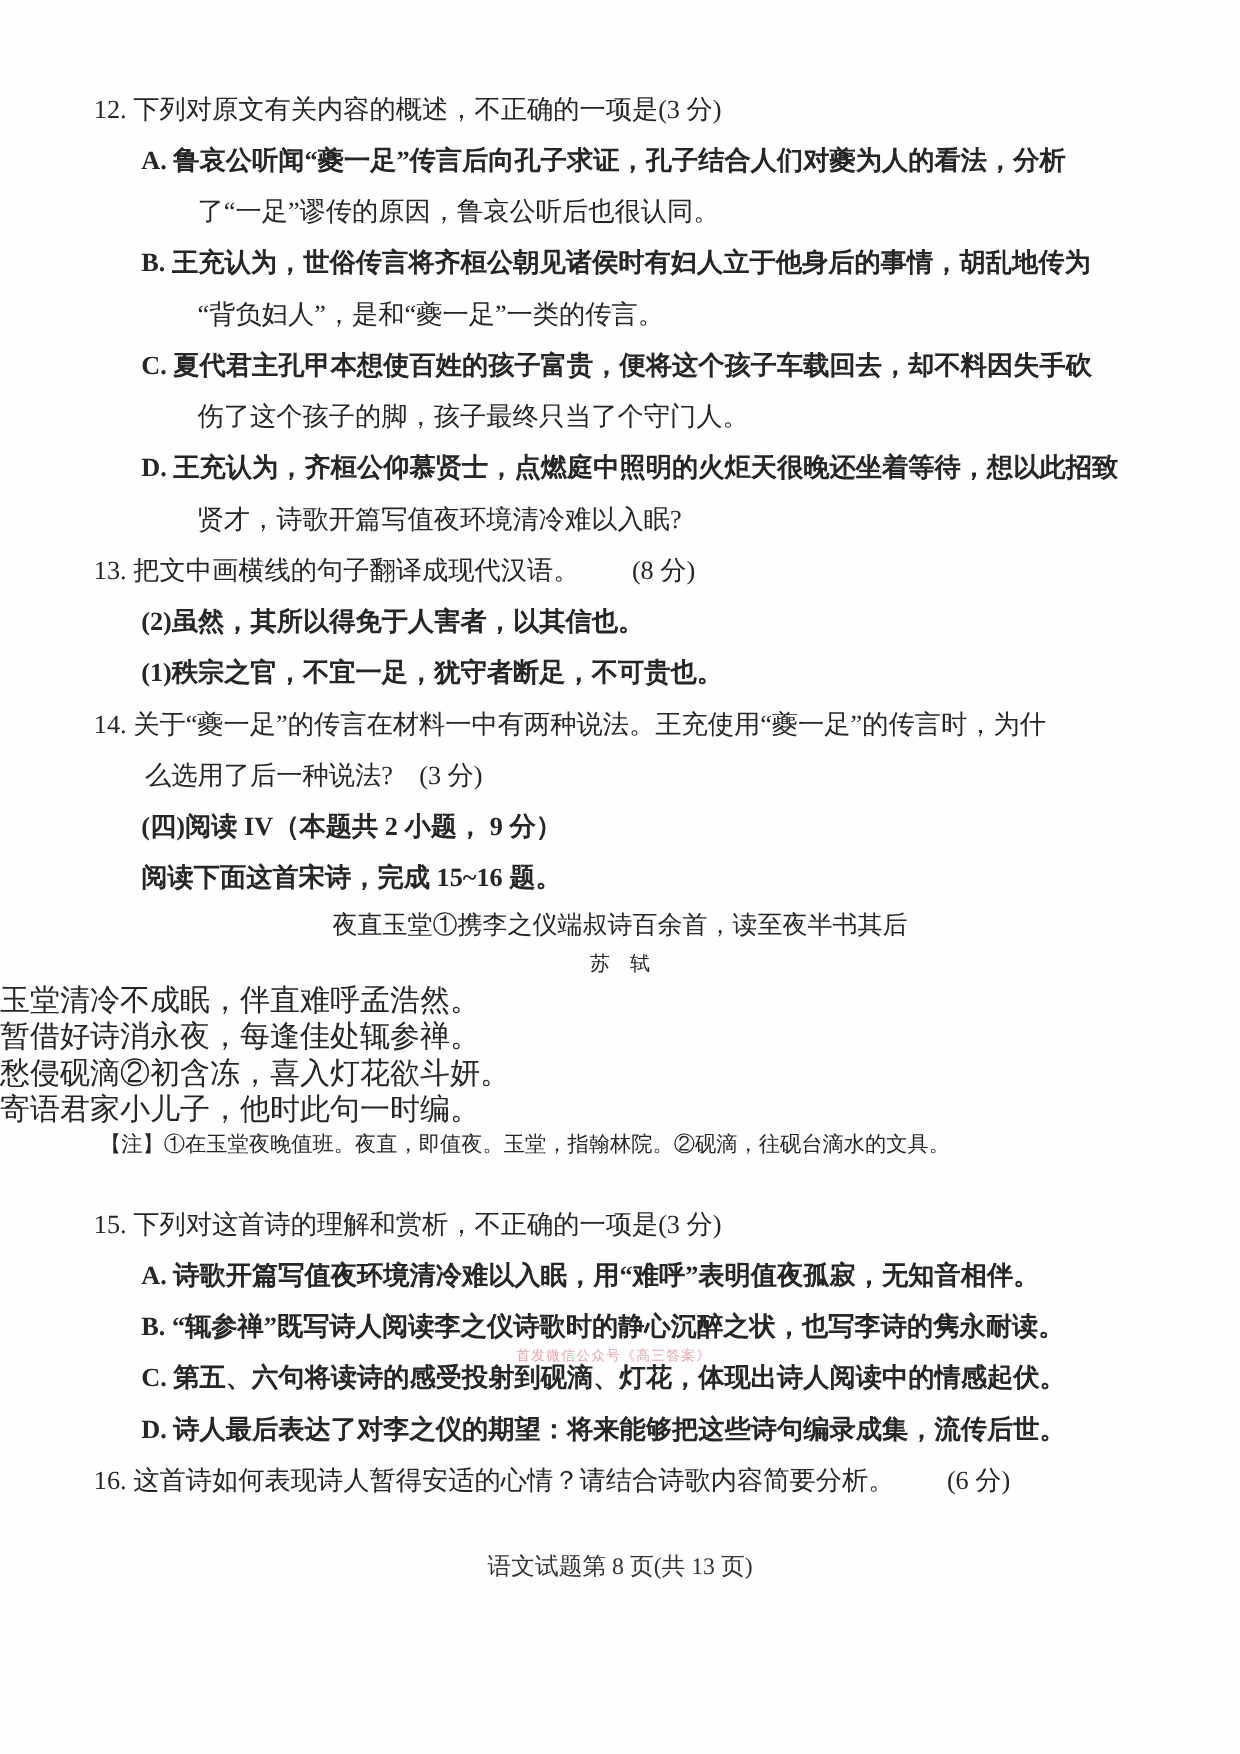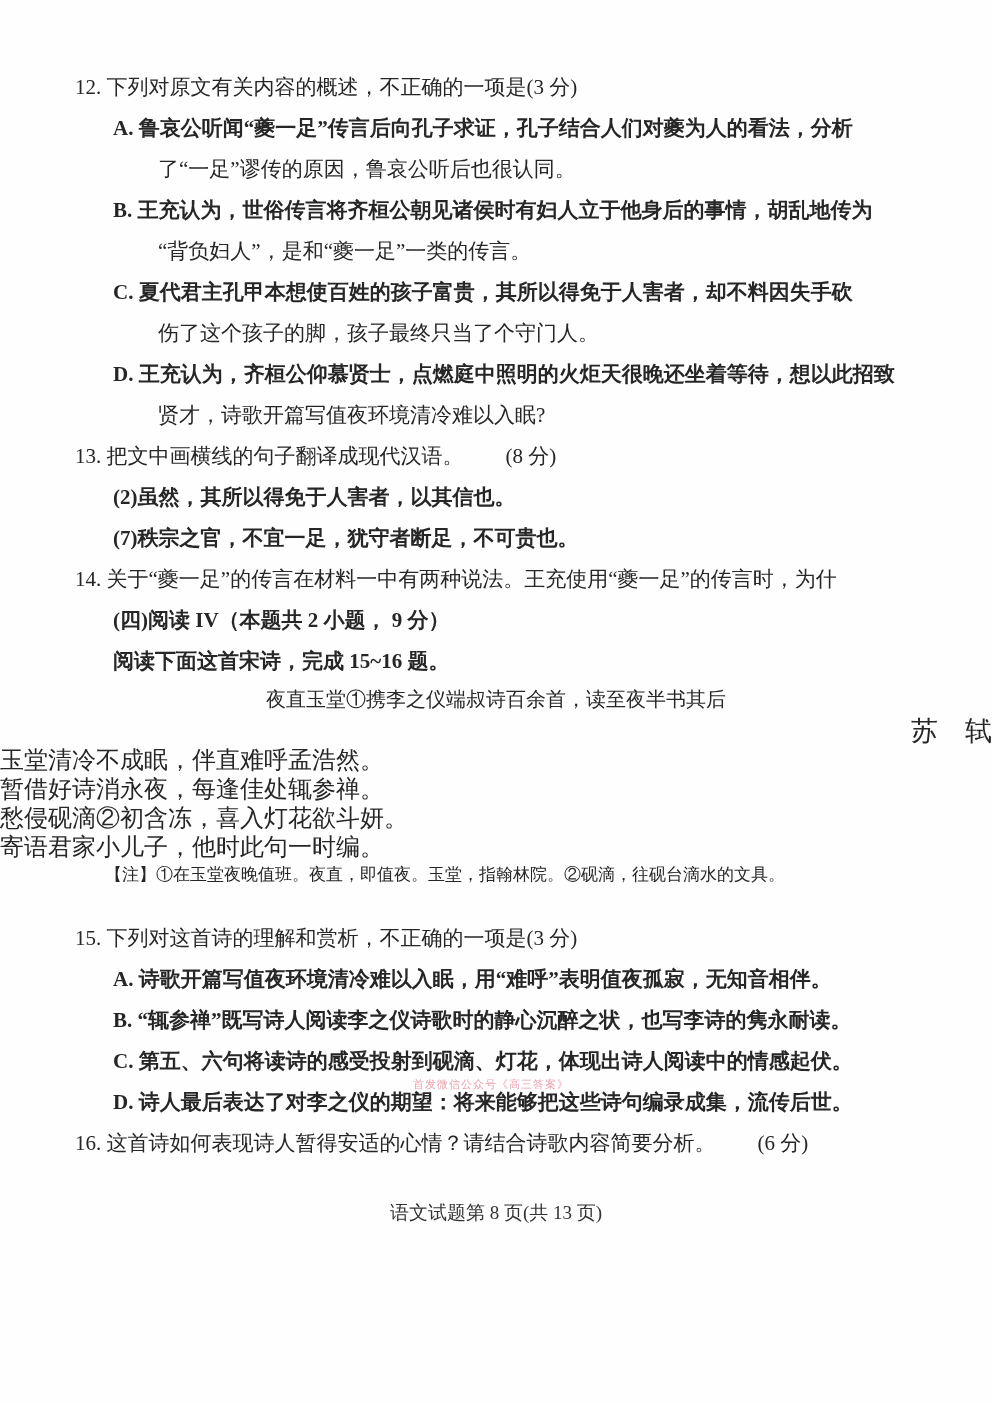--- a/index.html
+++ b/index.html
@@ -27,33 +27,33 @@
   .i1{margin-left:113px;font-weight:bold;}  
   .i2{margin-left:158px;}  
   .i1b{margin-left:116px;} 
   .bold{font-weight:bold;}
   .poem-title{
     font-size:20px;
     line-height:34px;
     text-align:center;
   }
   .poem-author{
-    font-size:27px;
+    font-size:16px;
     line-height:30px;
-    text-align:right;
+    text-align:center;
   }
   .poem-line{
     font-size:24px;
     line-height:29px;
     text-align:left;
   }
   .note{
     font-size:17px;
     line-height:26px;
-    margin-left:105px;
+    margin-left:80px;
     white-space:nowrap;
   }
   .gap-top{margin-top:30px;}
   .footer{
     margin-top:36px;
     font-size:19px;
     line-height:26px;
     text-align:center;
     color:#333333;
   }
@@ -72,30 +72,31 @@
 <body>
 
 <div class="page">
   <div class="content">
 
     <div class="ln i0">12. 下列对原文有关内容的概述，不正确的一项是(3 分)</div>
     <div class="ln i1">A. 鲁哀公听闻“夔一足”传言后向孔子求证，孔子结合人们对夔为人的看法，分析</div>
     <div class="ln i2">了“一足”谬传的原因，鲁哀公听后也很认同。</div>
     <div class="ln i1">B. 王充认为，世俗传言将齐桓公朝见诸侯时有妇人立于他身后的事情，胡乱地传为</div>
     <div class="ln i2">“背负妇人”，是和“夔一足”一类的传言。</div>
-    <div class="ln i1">C. 夏代君主孔甲本想使百姓的孩子富贵，其所以得免于人害者，却不料因失手砍</div>
+    <div class="ln i1">C. 夏代君主孔甲本想使百姓的孩子富贵，便将这个孩子车载回去，却不料因失手砍</div>
     <div class="ln i2">伤了这个孩子的脚，孩子最终只当了个守门人。</div>
     <div class="ln i1">D. 王充认为，齐桓公仰慕贤士，点燃庭中照明的火炬天很晚还坐着等待，想以此招致</div>
     <div class="ln i2">贤才，诗歌开篇写值夜环境清冷难以入眠?</div>
 
     <div class="ln i0">13. 把文中画横线的句子翻译成现代汉语。　　(8 分)</div>
     <div class="ln i1">(2)虽然，其所以得免于人害者，以其信也。</div>
-    <div class="ln i1">(7)秩宗之官，不宜一足，犹守者断足，不可贵也。</div>
+    <div class="ln i1">(1)秩宗之官，不宜一足，犹守者断足，不可贵也。</div>
 
     <div class="ln i0">14. 关于“夔一足”的传言在材料一中有两种说法。王充使用“夔一足”的传言时，为什</div>
+    <div class="ln i1b">么选用了后一种说法?　(3 分)</div>
 
     <div class="ln i1 bold">(四)阅读 IV（本题共 2 小题， 9 分）</div>
     <div class="ln i1">阅读下面这首宋诗，完成 15~16 题。</div>
 
     <div class="poem-title">夜直玉堂①携李之仪端叔诗百余首，读至夜半书其后</div>
     <div class="poem-author">苏　轼</div>
     <div class="poem-line">玉堂清冷不成眠，伴直难呼孟浩然。</div>
     <div class="poem-line">暂借好诗消永夜，每逢佳处辄参禅。</div>
     <div class="poem-line">愁侵砚滴②初含冻，喜入灯花欲斗妍。</div>
     <div class="poem-line">寄语君家小儿子，他时此句一时编。</div>

